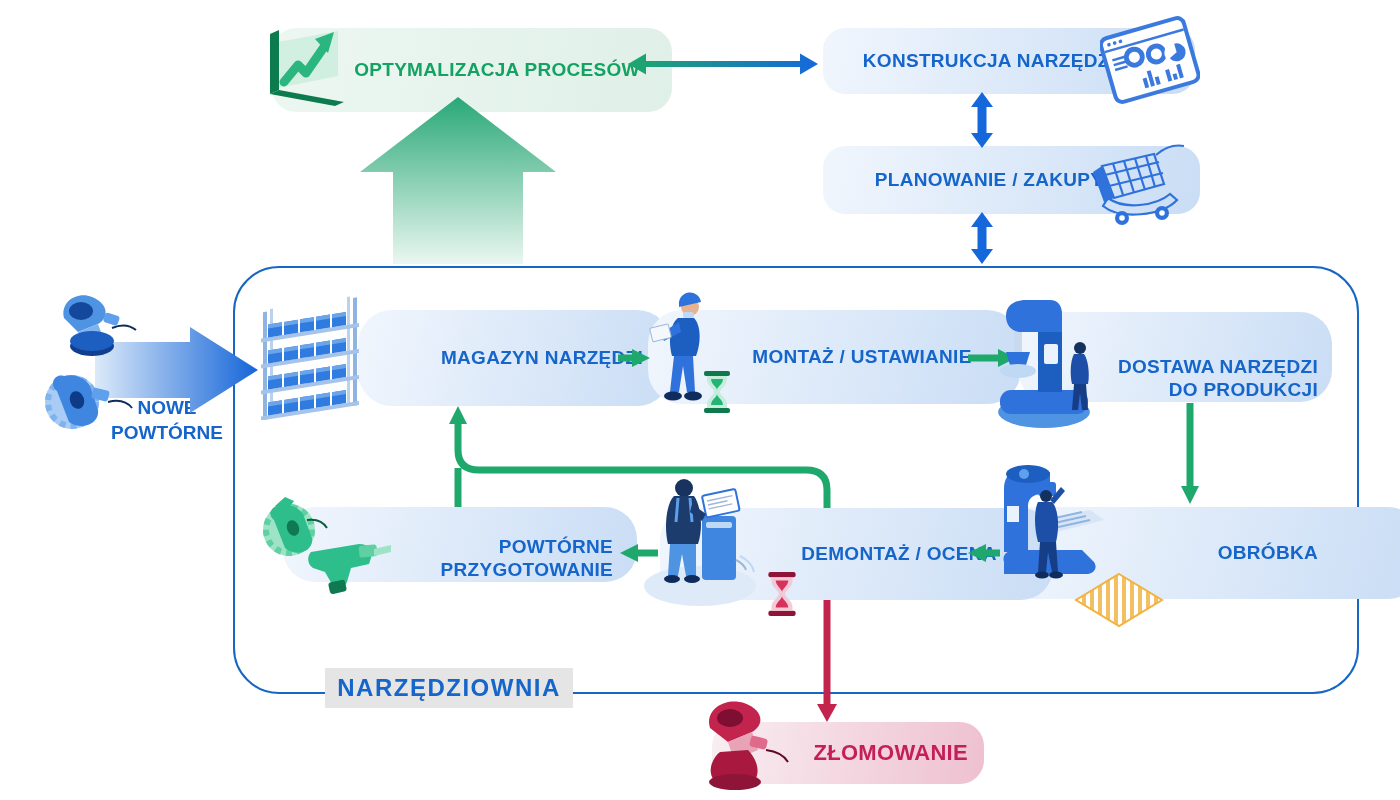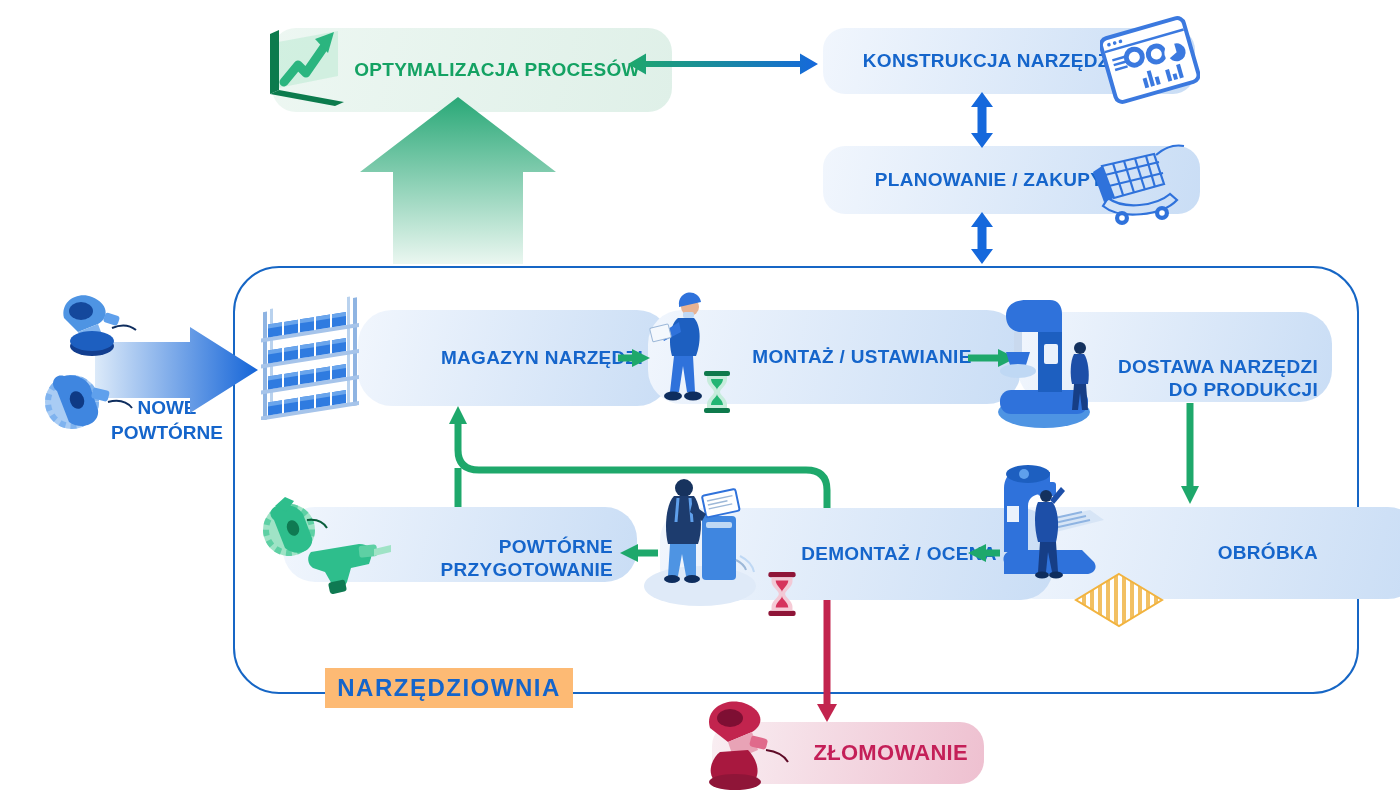--- a/index.html
+++ b/index.html
@@ -7,21 +7,21 @@
           font-family:"Liberation Sans",sans-serif;overflow:hidden;}
   .pill{position:absolute;display:flex;align-items:center;justify-content:center;
         font-weight:bold;font-size:19px;letter-spacing:.3px;line-height:1.25;z-index:2;}
   .pill.blue{background:linear-gradient(105deg,var(--boxBlueLight) 0%,var(--boxBlueDark) 100%);color:var(--blueText);}
   .pill.greenbg{background:linear-gradient(105deg,#EDF7F2 0%,#DFF0E8 100%);color:var(--greenText);}
   .pill.pink{background:linear-gradient(100deg,var(--boxPinkLight) 0%,var(--boxPinkDark) 100%);color:var(--redText);}
   .right-text{justify-content:flex-end;text-align:right;}
   .two-line{flex-direction:column;align-items:flex-end;}
   .container-box{position:absolute;left:233px;top:266px;width:1122px;height:424px;
         border:2.5px solid var(--containerBorder);border-radius:46px;z-index:1;background:transparent;}
-  .container-label{position:absolute;left:325px;top:668px;width:248px;height:40px;background:#fdba74;
+  .container-label{position:absolute;left:325px;top:668px;width:248px;height:40px;background:#e5e5e5;
         display:flex;align-items:center;justify-content:center;color:var(--blueText);
         font-size:24px;font-weight:bold;letter-spacing:1.5px;z-index:3;}
   .input-label{position:absolute;left:92px;top:396px;width:150px;text-align:center;
         color:var(--blueText);font-size:19px;font-weight:bold;line-height:1.3;z-index:3;}
   svg.arrows{position:absolute;left:0;top:0;width:1400px;height:800px;z-index:4;pointer-events:none;}
   .icon{position:absolute;z-index:5;}
   .icon svg{width:100%;height:100%;display:block;}
 </style>
 </head>
 <body>

